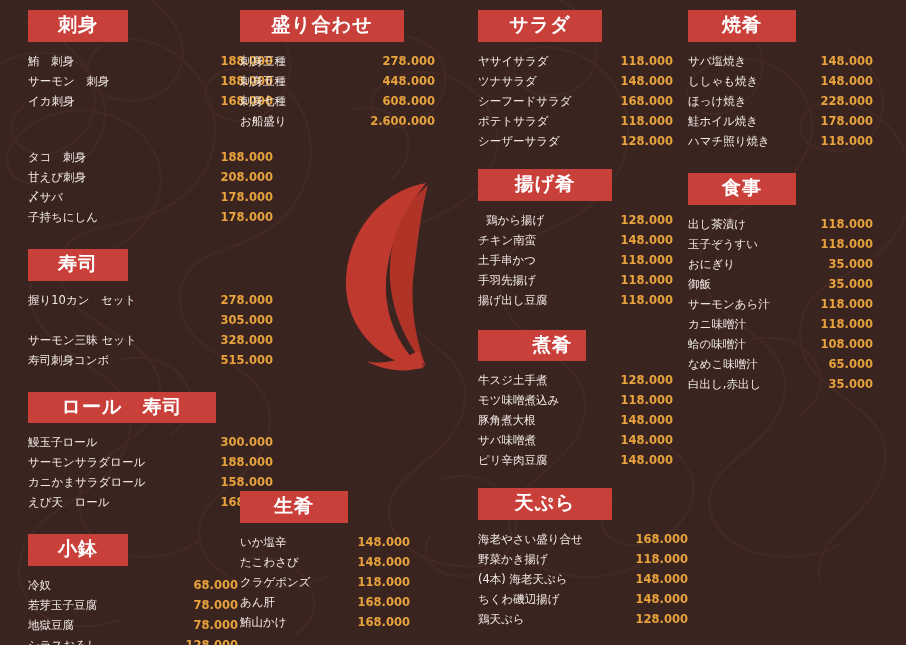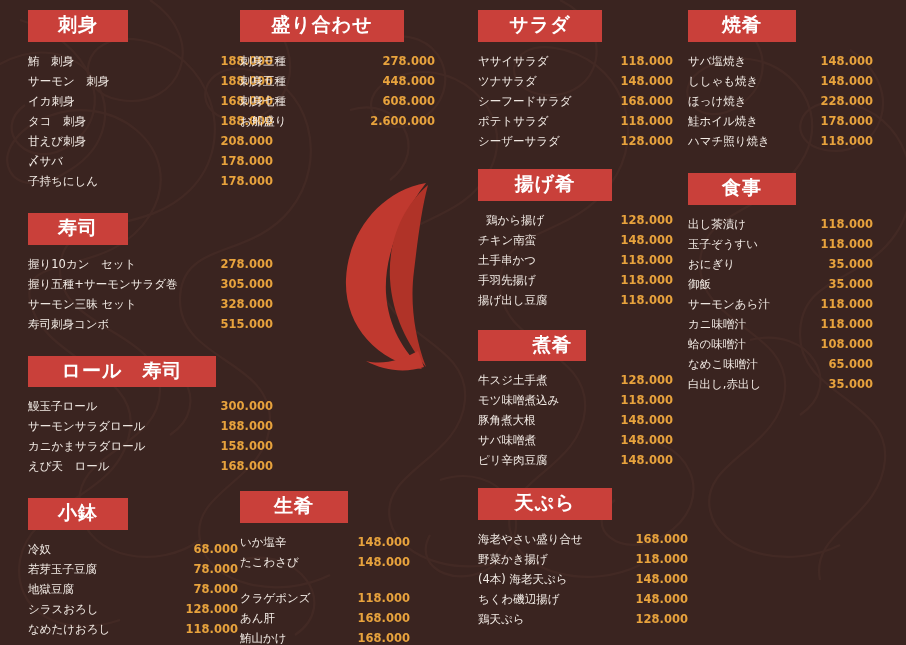--- a/index.html
+++ b/index.html
@@ -114,21 +114,21 @@
             <div class="row" style="width: 245px;">
               <span class="nm">サーモン　刺身</span>
               <span class="sp"></span>
               <span class="pr">188.000</span>
             </div>
             <div class="row" style="width: 245px;">
               <span class="nm">イカ刺身</span>
               <span class="sp"></span>
               <span class="pr">168.000</span>
             </div>
-            <div class="row" style="width: 245px;">
+            <div class="row" style="width: 245px; margin-top: 36px;">
               <span class="nm">タコ　刺身</span>
               <span class="sp"></span>
               <span class="pr">188.000</span>
             </div>
             <div class="row" style="width: 245px;">
               <span class="nm">甘えび刺身</span>
               <span class="sp"></span>
               <span class="pr">208.000</span>
             </div>
             <div class="row" style="width: 245px;">
@@ -142,21 +142,20 @@
               <span class="pr">178.000</span>
             </div>
           </div></div>
         <div class="section" style="margin-top: 22px;"><div class="sec-title" style="min-width: 72px; text-align: center;">寿司</div><div class="items">
             <div class="row" style="width: 245px;">
               <span class="nm">握り10カン　セット</span>
               <span class="sp"></span>
               <span class="pr">278.000</span>
             </div>
             <div class="row" style="width: 245px;">
-              <span class="nm">握り五種+サーモンサラダ巻</span>
               <span class="sp"></span>
               <span class="pr">305.000</span>
             </div>
             <div class="row" style="width: 245px;">
               <span class="nm">サーモン三昧 セット</span>
               <span class="sp"></span>
               <span class="pr">328.000</span>
             </div>
             <div class="row" style="width: 245px;">
               <span class="nm">寿司刺身コンボ</span>
@@ -241,21 +240,21 @@
             <div class="row" style="width: 170px;">
               <span class="nm">いか塩辛</span>
               <span class="sp"></span>
               <span class="pr">148.000</span>
             </div>
             <div class="row" style="width: 170px;">
               <span class="nm">たこわさび</span>
               <span class="sp"></span>
               <span class="pr">148.000</span>
             </div>
-            <div class="row" style="width: 170px; margin-top: 16px;">
+            <div class="row" style="width: 170px;">
               <span class="nm">クラゲポンズ</span>
               <span class="sp"></span>
               <span class="pr">118.000</span>
             </div>
             <div class="row" style="width: 170px;">
               <span class="nm">あん肝</span>
               <span class="sp"></span>
               <span class="pr">168.000</span>
             </div>
             <div class="row" style="width: 170px;">

